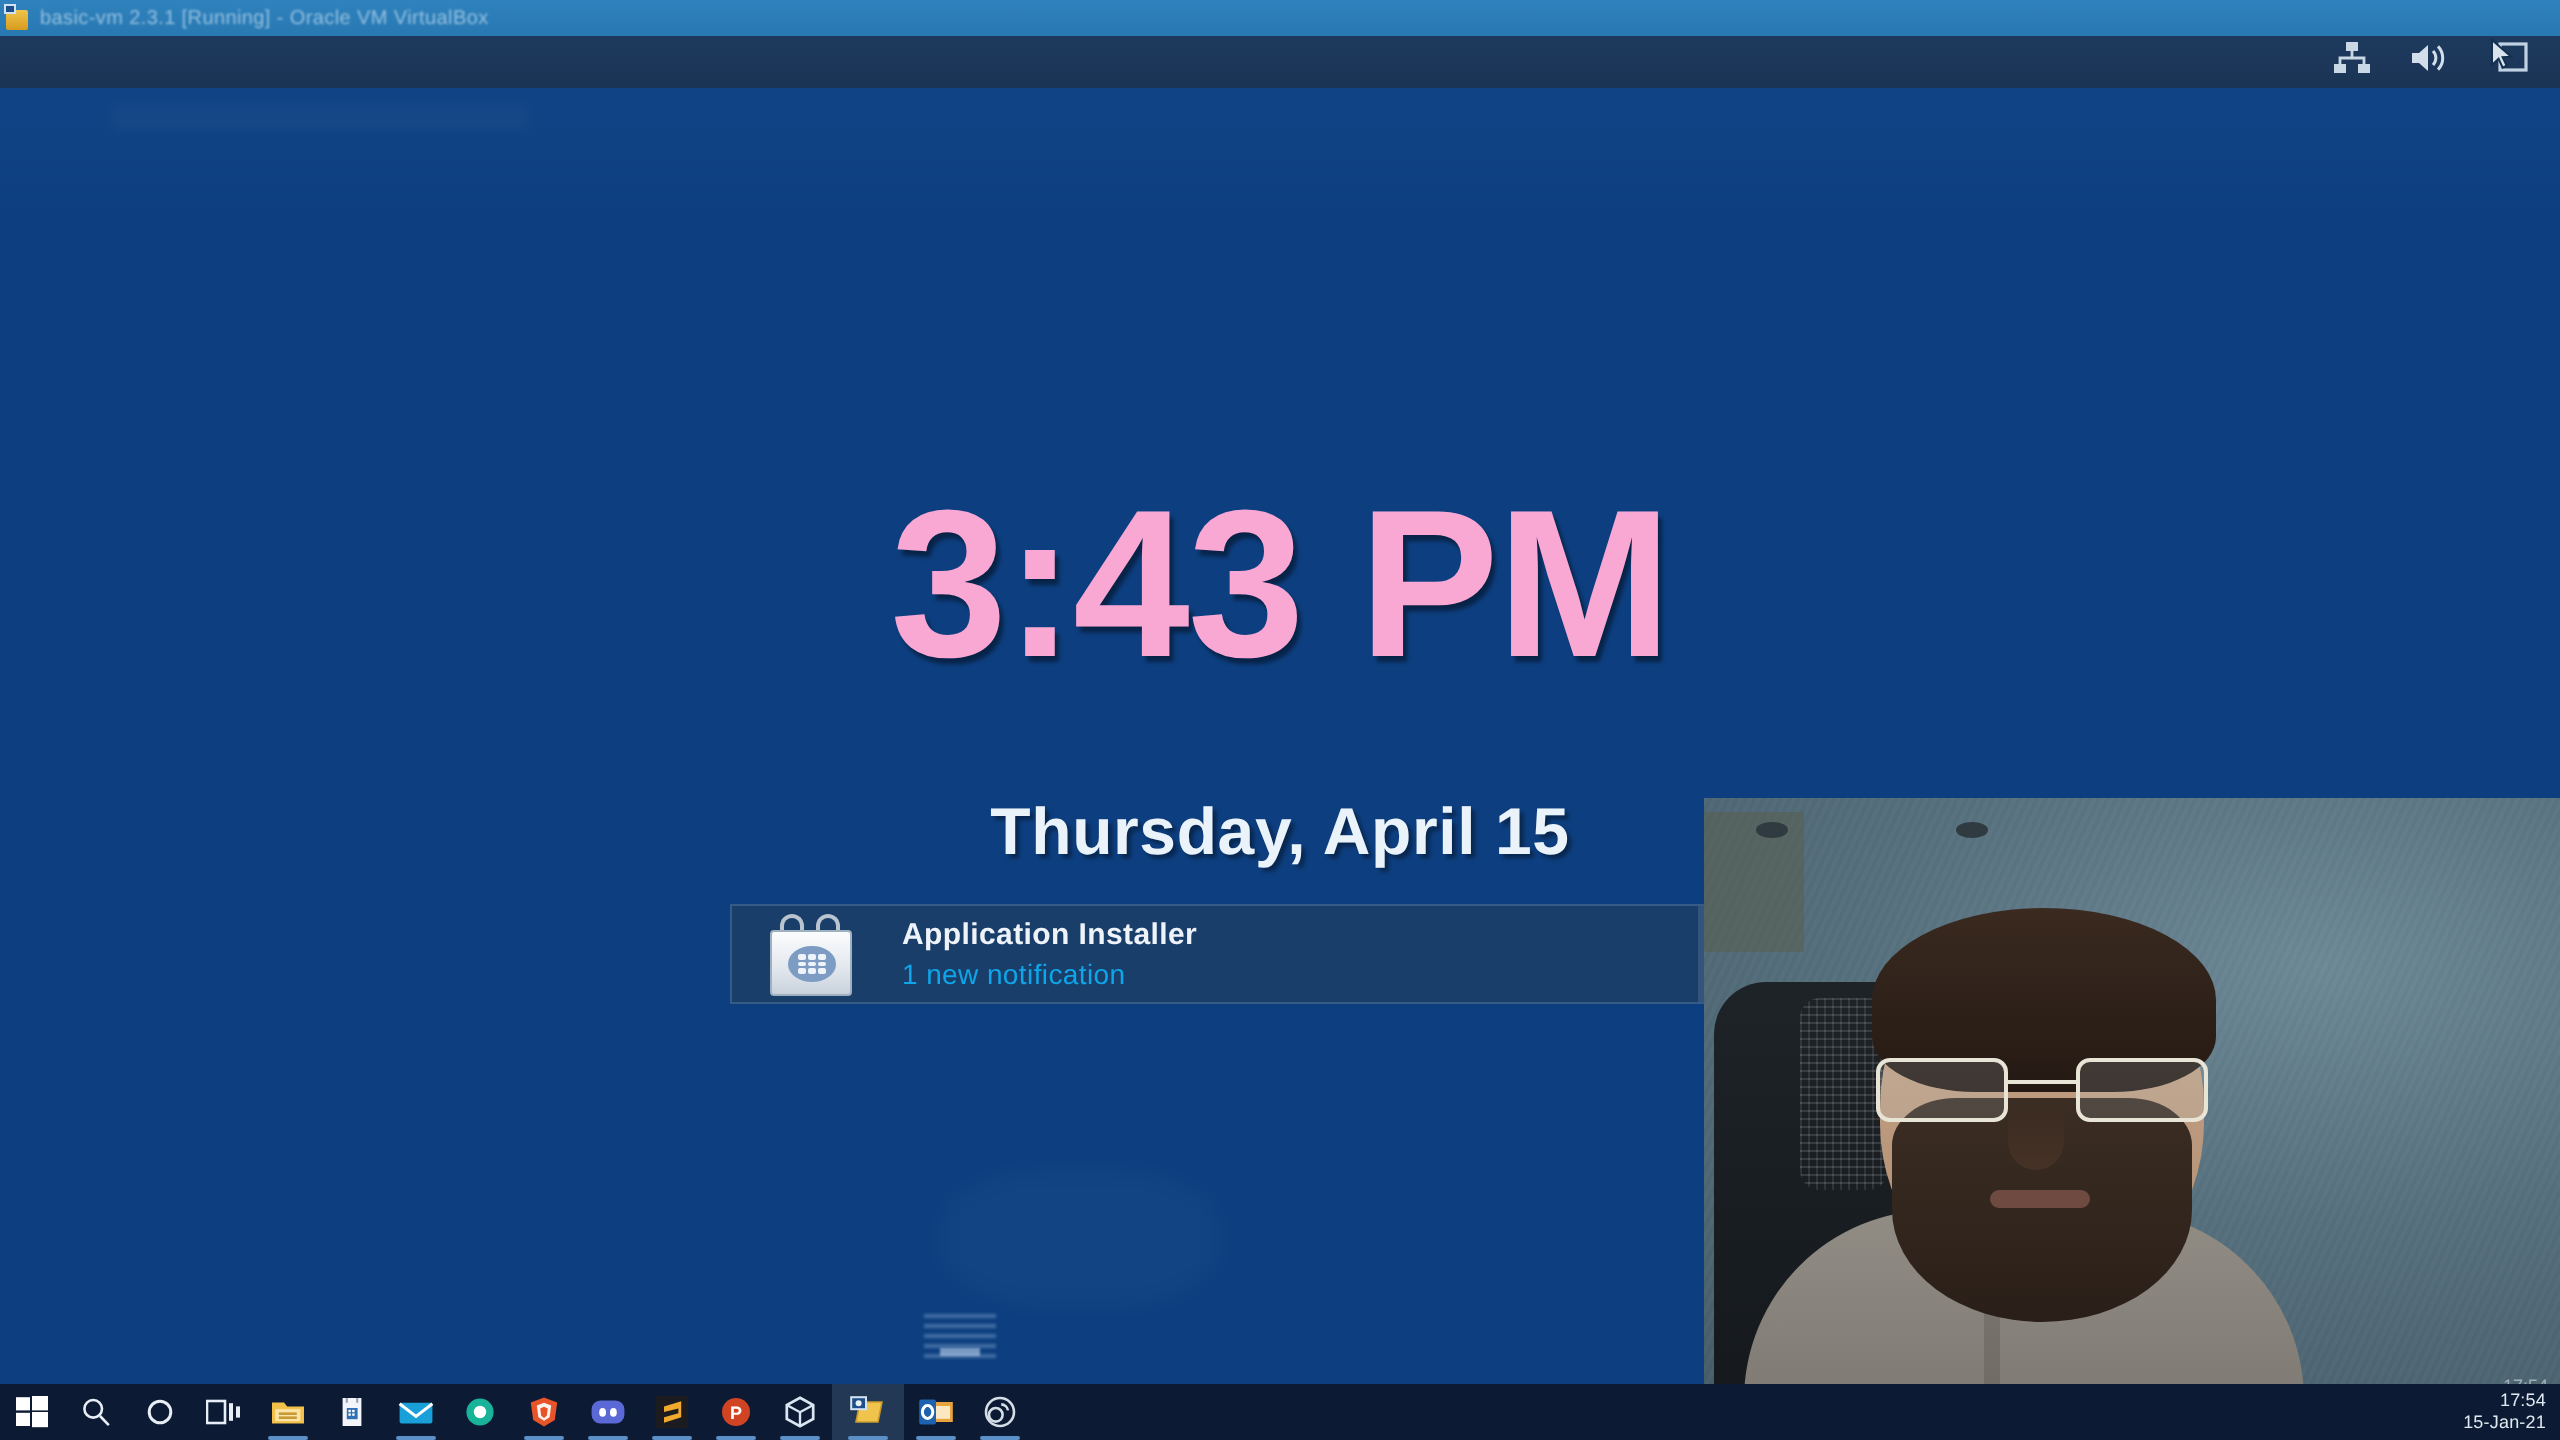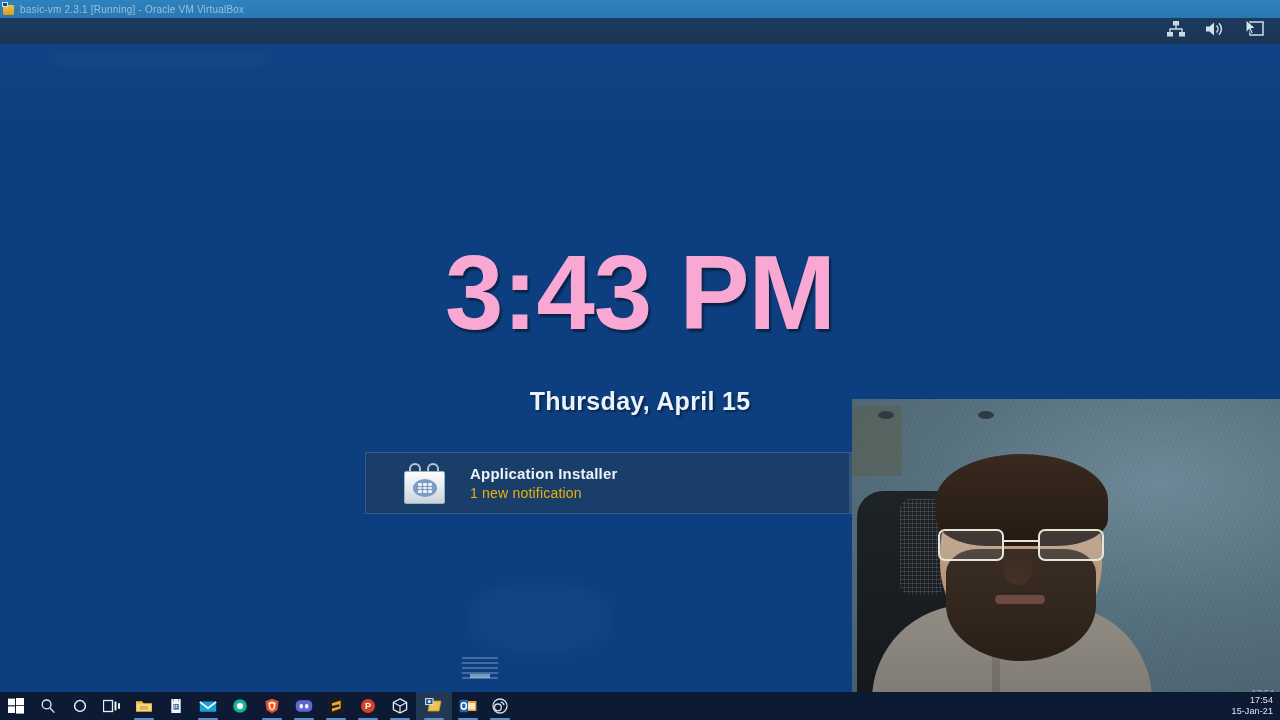--- a/index.html
+++ b/index.html
@@ -101,37 +101,37 @@
     position:absolute; left:0; top:196px; width:1280px;
     text-align:center;
     font-size:105px;
     font-weight:bold;
     line-height:1;
     color:#f9a8d4;
     letter-spacing:-1px;
     text-shadow:2px 3px 2px rgba(0,0,0,.45);
   }
   #lock-date {
-    position:absolute; left:0; top:343px; width:1280px;
+    position:absolute; left:0; top:353px; width:1280px;
     text-align:center;
-    font-size:25px;
+    font-size:33px;
     font-weight:bold;
     color:#eaf2fa;
     letter-spacing:.3px;
     text-shadow:2px 2px 2px rgba(0,0,0,.4);
   }
 
   
   #notif-card {
     position:absolute; left:365px; top:408px;
-    width:531px; height:62px;
+    width:531px; height:50px;
     background:rgba(30,62,100,.80);
     border:1px solid rgba(120,160,200,.30);
     display:flex; align-items:center;
-    padding-left:35px;
+    padding-left:16px;
   }
   #notif-icon {
     position:relative;
     width:47px; height:44px;
     flex:0 0 auto;
     margin-right:22px;
   }
   #notif-icon .bag-body {
     position:absolute; left:3px; top:10px;
     width:41px; height:33px;
@@ -164,21 +164,21 @@
     background:#eef3f9;
     border-radius:1px;
     display:block;
   }
   #notif-text { display:flex; flex-direction:column; gap:3px; }
   #notif-title {
     font-size:15px; font-weight:bold; color:#eef3f9;
     letter-spacing:.2px;
   }
   #notif-sub {
-    font-size:14px; color:#eab308;
+    font-size:14px; color:#0ea5e9;
     letter-spacing:.2px;
   }
   
   #notif-tail {
     position:absolute; right:0; top:0;
     width:46px; height:100%;
     background:rgba(170,195,220,.17);
   }
 
   

